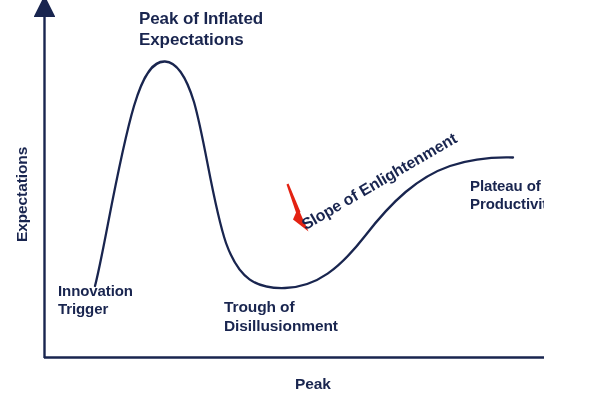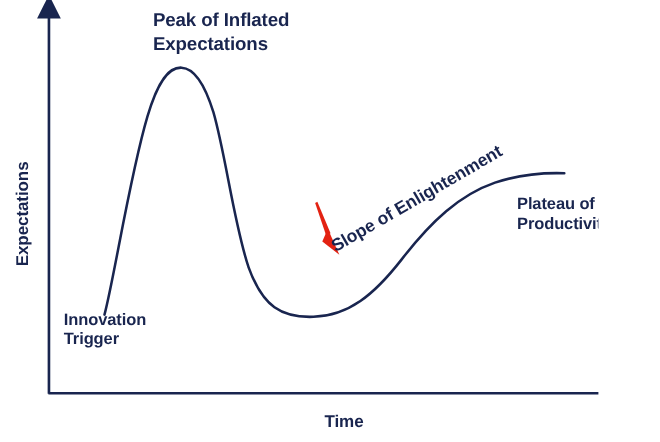--- a/index.html
+++ b/index.html
@@ -110,23 +110,25 @@
       <path d="M 298,208 L 308.5,231.5 L 293,219.5 Z" fill="#e32212"></path>
     </g>
   </svg>
 
   <div class="lbl" id="label-peak">Peak of Inflated
 Expectations</div>
 
   <div class="lbl" id="label-innovation">Innovation
 Trigger</div>
 
+  <div class="lbl" id="label-trough">Trough of
+Disillusionment</div>
 
   <div class="lbl" id="label-slope">Slope of Enlightenment</div>
 
   <div class="lbl" id="label-plateau">Plateau of
 Productivity</div>
 
   <div class="lbl" id="label-yaxis">Expectations</div>
 
-  <div class="lbl" id="label-xaxis">Time</div>
+  <div class="lbl" id="label-xaxis">Peak</div>
 
 </div>
 
 </body></html>

